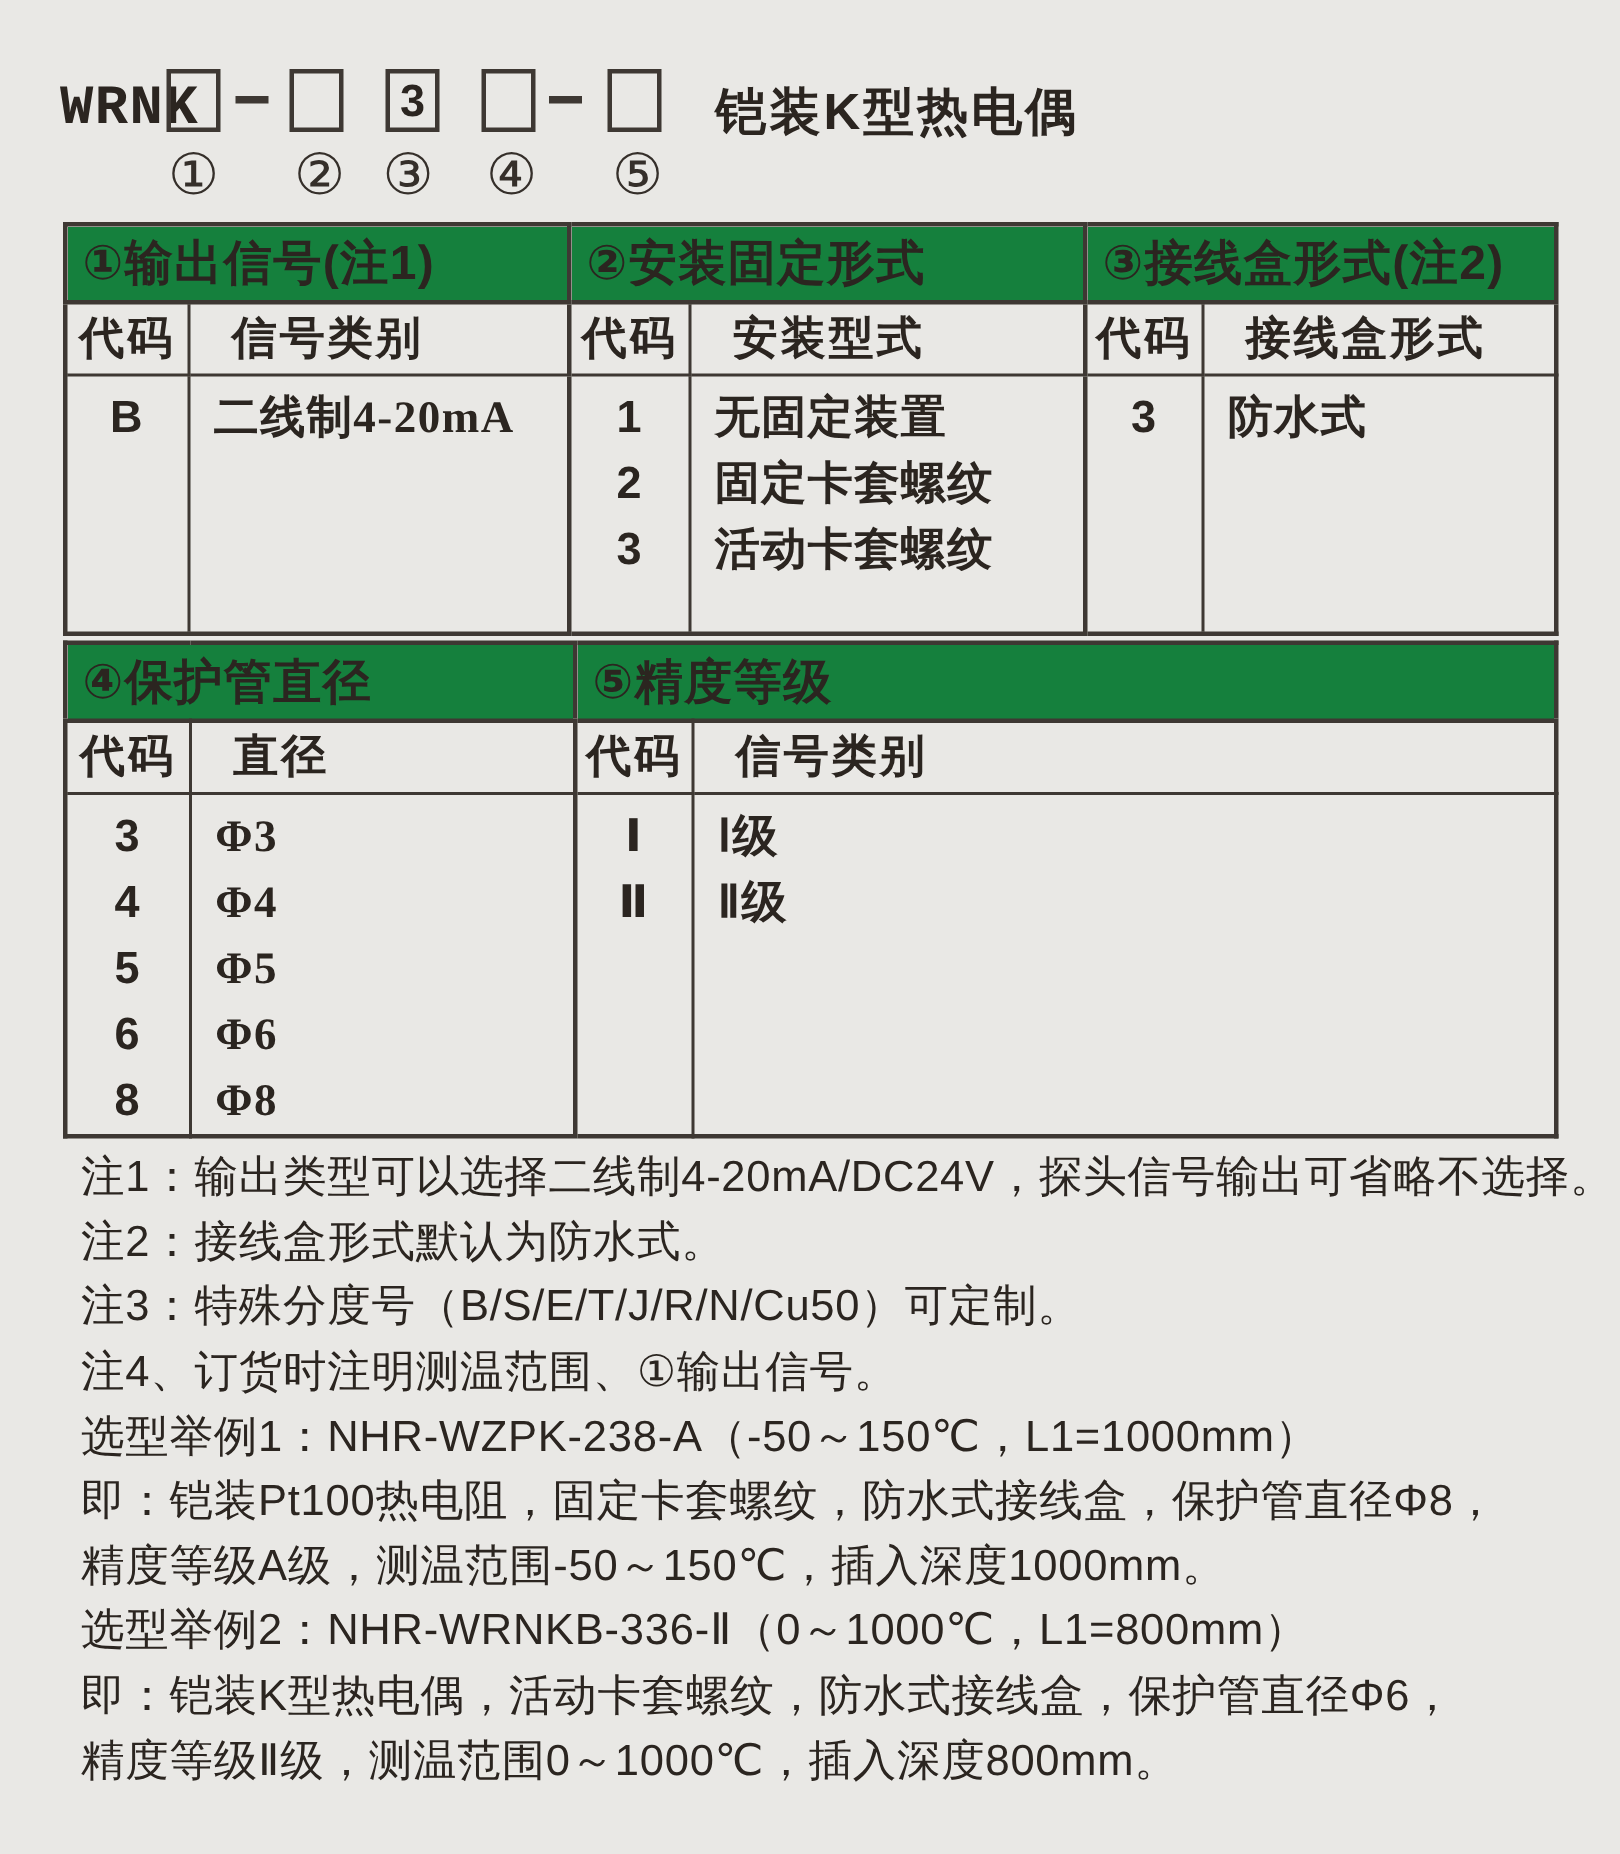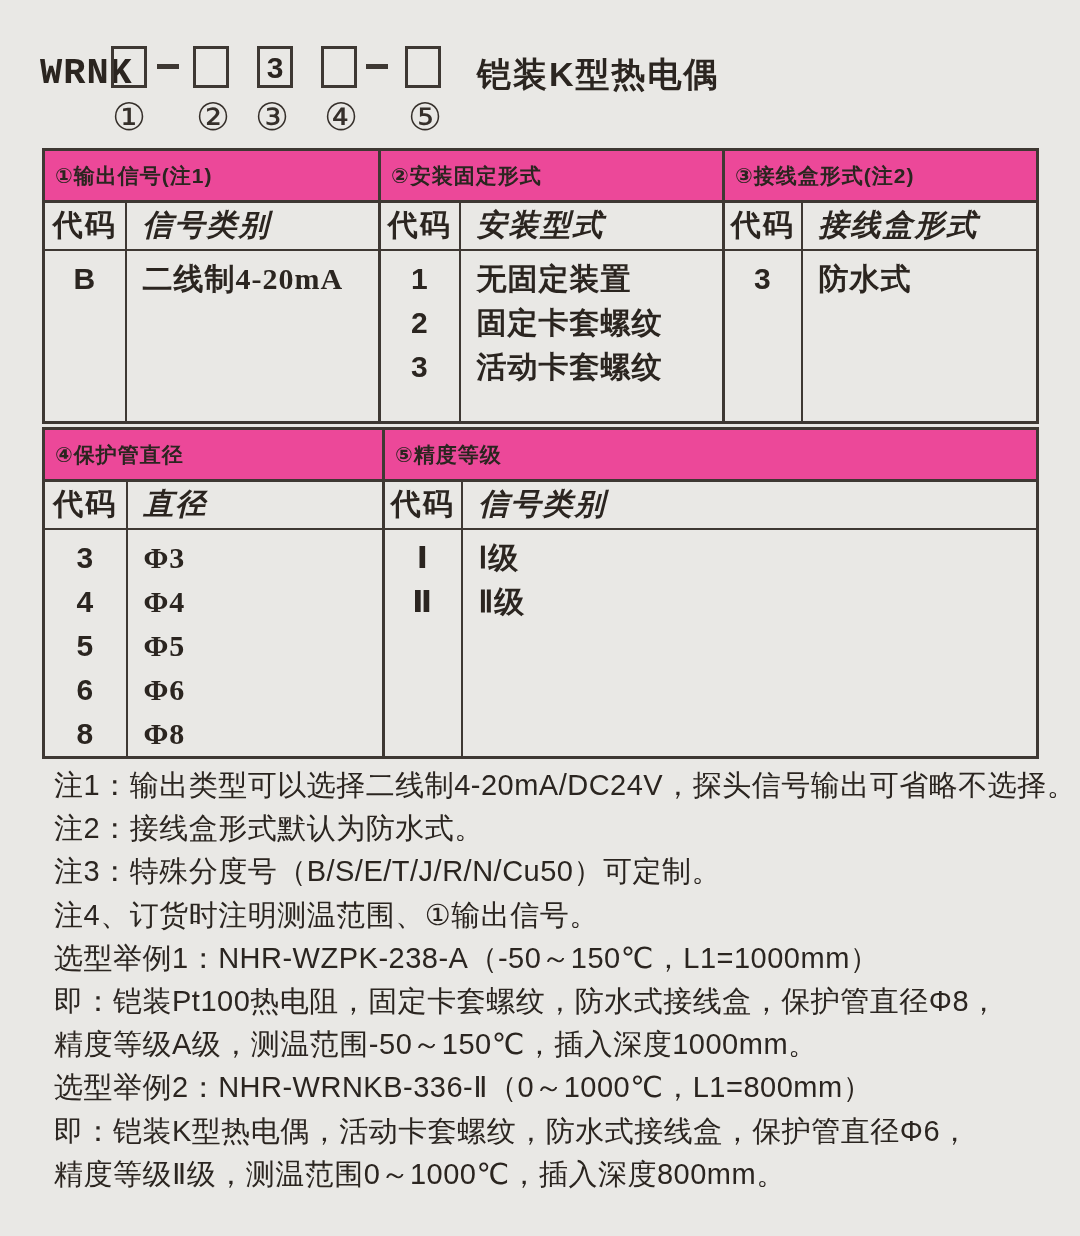--- a/index.html
+++ b/index.html
@@ -50,30 +50,30 @@
   
   table.spec{
     position:absolute;left:42px;width:994px;
     border-collapse:collapse;table-layout:fixed;
     font-weight:700;color:var(--ink);
   }
   table.spec td{border:2px solid var(--line);}
   table.spec{border:3px solid var(--line);}
   td.secl{border-left:3px solid var(--line) !important;}
   tr.sec-h td{
-    height:52px;font-size:21px;font-weight:700;
-    padding-left:10px;background:#ec4899;
+    height:52px;font-size:32px;font-weight:700;
+    padding-left:10px;background:#15803d;
     border-bottom:3px solid var(--line);
     letter-spacing:1px;white-space:nowrap;overflow:hidden;
   }
   tr.sub-h td{
     height:48px;font-size:30px;letter-spacing:2px;white-space:nowrap;overflow:hidden;
   }
   tr.sub-h td.code{text-align:center;padding:0 2px;}
-  tr.sub-h td.val{padding-left:16px;font-style:italic;}
+  tr.sub-h td.val{padding-left:28px;}
   tr.data td{vertical-align:top;padding-top:6px;font-size:30px;}
   tr.data td div{line-height:44px;height:44px;letter-spacing:1px;white-space:nowrap;}
   tr.data td.code{text-align:center;}
   tr.data td.val{padding-left:16px;font-family:Liberation Serif, serif;}
   #table-top{top:148px;}
   #table-top tr.data td{height:173px;}
   #table-bottom{top:427px;}
   #table-bottom tr.data td{height:221px;}
 
   

